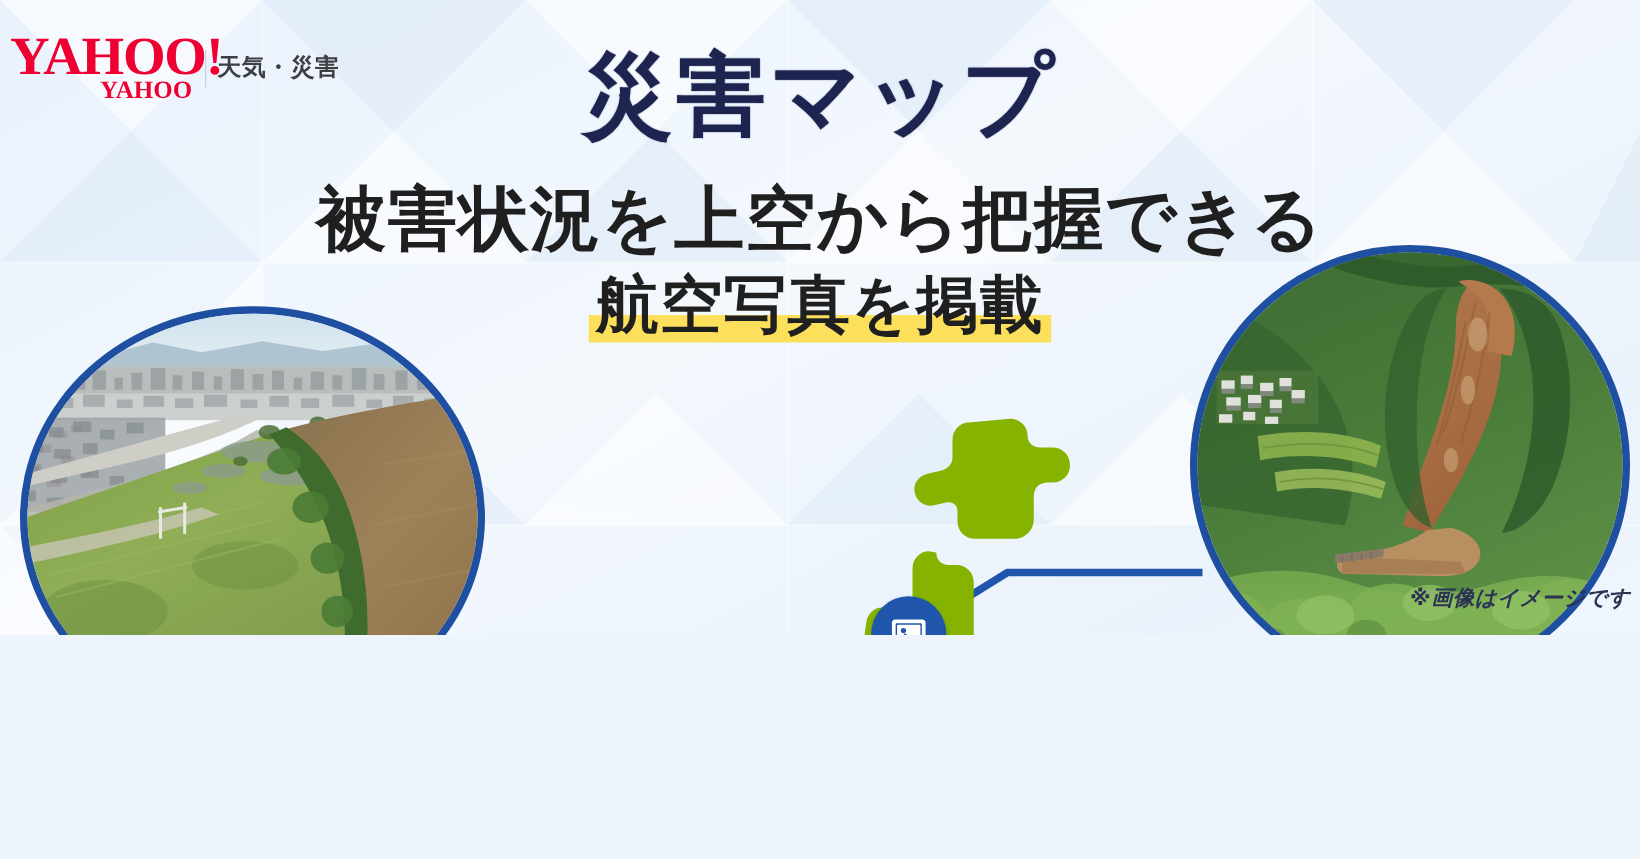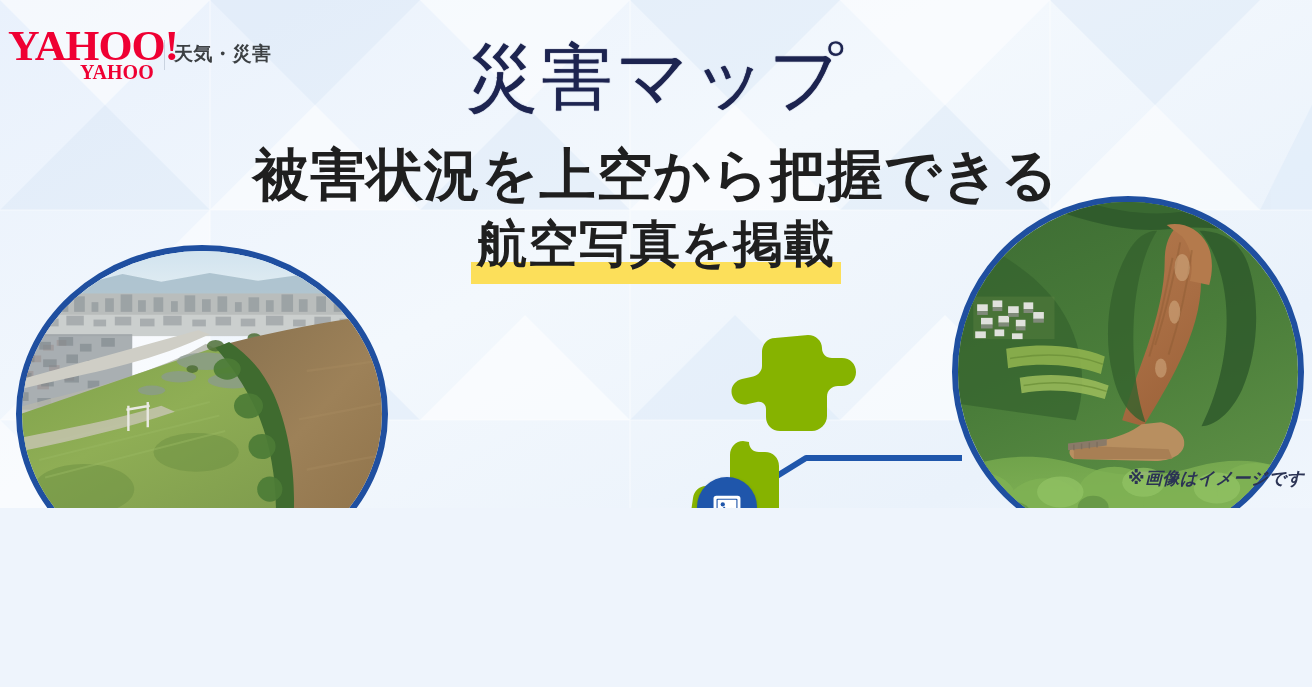--- a/index.html
+++ b/index.html
@@ -88,21 +88,21 @@
   .headline {
     position: absolute;
     left: 0;
     right: 0;
     top: 36px;
     text-align: center;
     pointer-events: none;
   }
   .title-main {
     font-size: 72px;
-    font-weight: normal;
+    font-weight: bold;
     color: #1d2450;
     letter-spacing: 3px;
     line-height: 1.15;
     margin: 0;
     text-shadow: 0 0 1px #1d2450;
   }
   .subtitle-1 {
     margin: 22px 0 0 0;
     font-size: 56px;
     font-weight: bold;
@@ -114,21 +114,21 @@
     margin-top: 6px;
     line-height: 1.2;
   }
   .subtitle-2 {
     display: inline;
     font-size: 50px;
     font-weight: bold;
     color: #1f1f1f;
     letter-spacing: 1px;
     background: linear-gradient(to top, #fcdf5a 0, #fcdf5a 22px, rgba(252,223,90,0) 22px);
-    padding: 0 6px 12px 6px;
+    padding: 0 6px 2px 6px;
   }
 
   
   .photo-bubble {
     position: absolute;
     border-radius: 50%;
     border: 6px solid #1f4fa0;
     overflow: hidden;
     box-sizing: border-box;
   }

